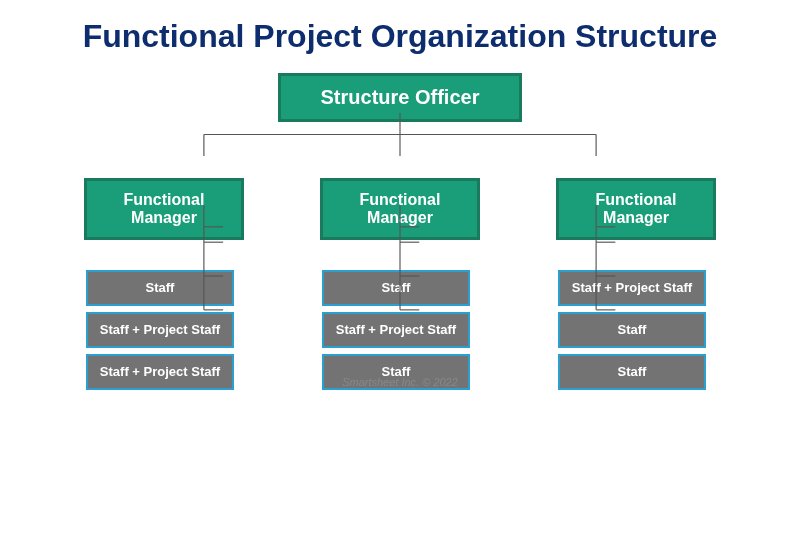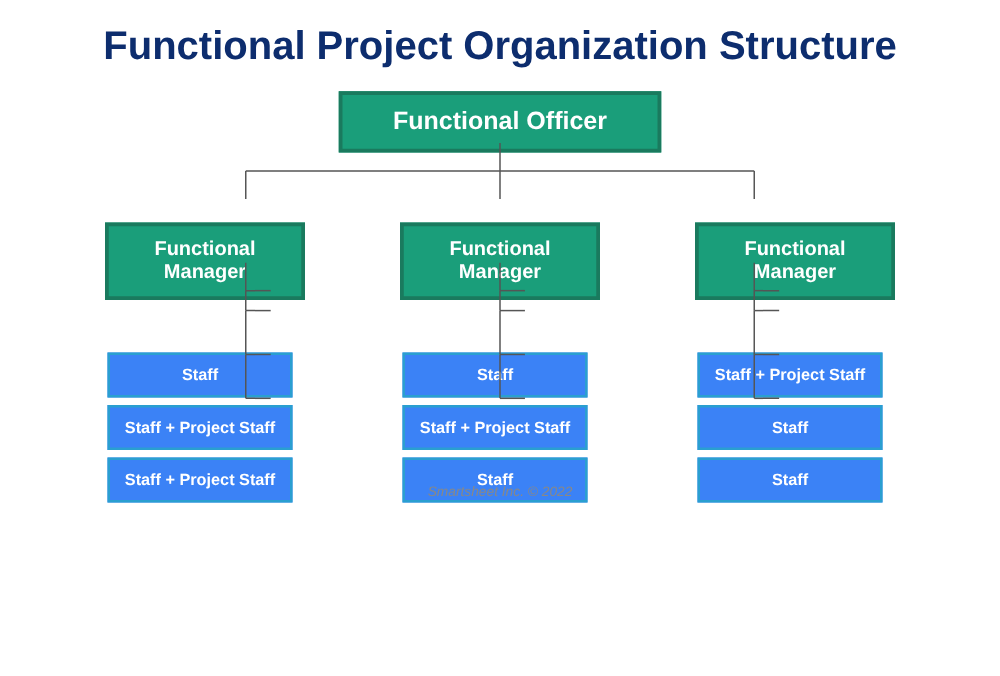--- a/index.html
+++ b/index.html
@@ -78,37 +78,37 @@
       color: white;
       font-size: 16px;
       font-weight: 700;
       padding: 10px 14px;
       text-align: center;
       width: 160px;
       min-height: 60px;
       display: flex;
       align-items: center;
       justify-content: center;
-      margin-bottom: 12px;
+      margin-bottom: 0;
     }
 
     
     .sub-items {
       display: flex;
       flex-direction: column;
       align-items: flex-start;
       width: 100%;
       margin-top: 0;
       position: relative;
       padding-left: 20px;
     }
 
     
     .staff-box {
-      background: #3b82f6;
+      background: #737373;
       border: 2px solid #2a9fd0;
       color: white;
       font-size: 13px;
       font-weight: 600;
       padding: 7px 10px;
       text-align: center;
       width: 148px;
       margin-bottom: 6px;
       display: flex;
       align-items: center;
@@ -187,21 +187,21 @@
       <line x1="625" y1="200" x2="625" y2="220" stroke="#555" stroke-width="1.5"></line>
       <line x1="625" y1="220" x2="650" y2="220" stroke="#555" stroke-width="1.5"></line>
       <line x1="625" y1="220" x2="625" y2="264" stroke="#555" stroke-width="1.5"></line>
       <line x1="625" y1="264" x2="650" y2="264" stroke="#555" stroke-width="1.5"></line>
       <line x1="625" y1="264" x2="625" y2="308" stroke="#555" stroke-width="1.5"></line>
       <line x1="625" y1="308" x2="650" y2="308" stroke="#555" stroke-width="1.5"></line>
     </svg>
 
     <div class="org-chart">
 
-      <div class="exec-box">Functional Officer</div>
+      <div class="exec-box">Structure Officer</div>
 
       <div style="height: 56px;"></div>
 
       <div class="columns-wrapper" style="align-items:flex-start; gap: 20px;">
 
         <div class="column">
           <div class="manager-box">Functional Manager</div>
           <div class="sub-items">
             <div style="height:30px;"></div>
             <div class="staff-box">Staff</div>

